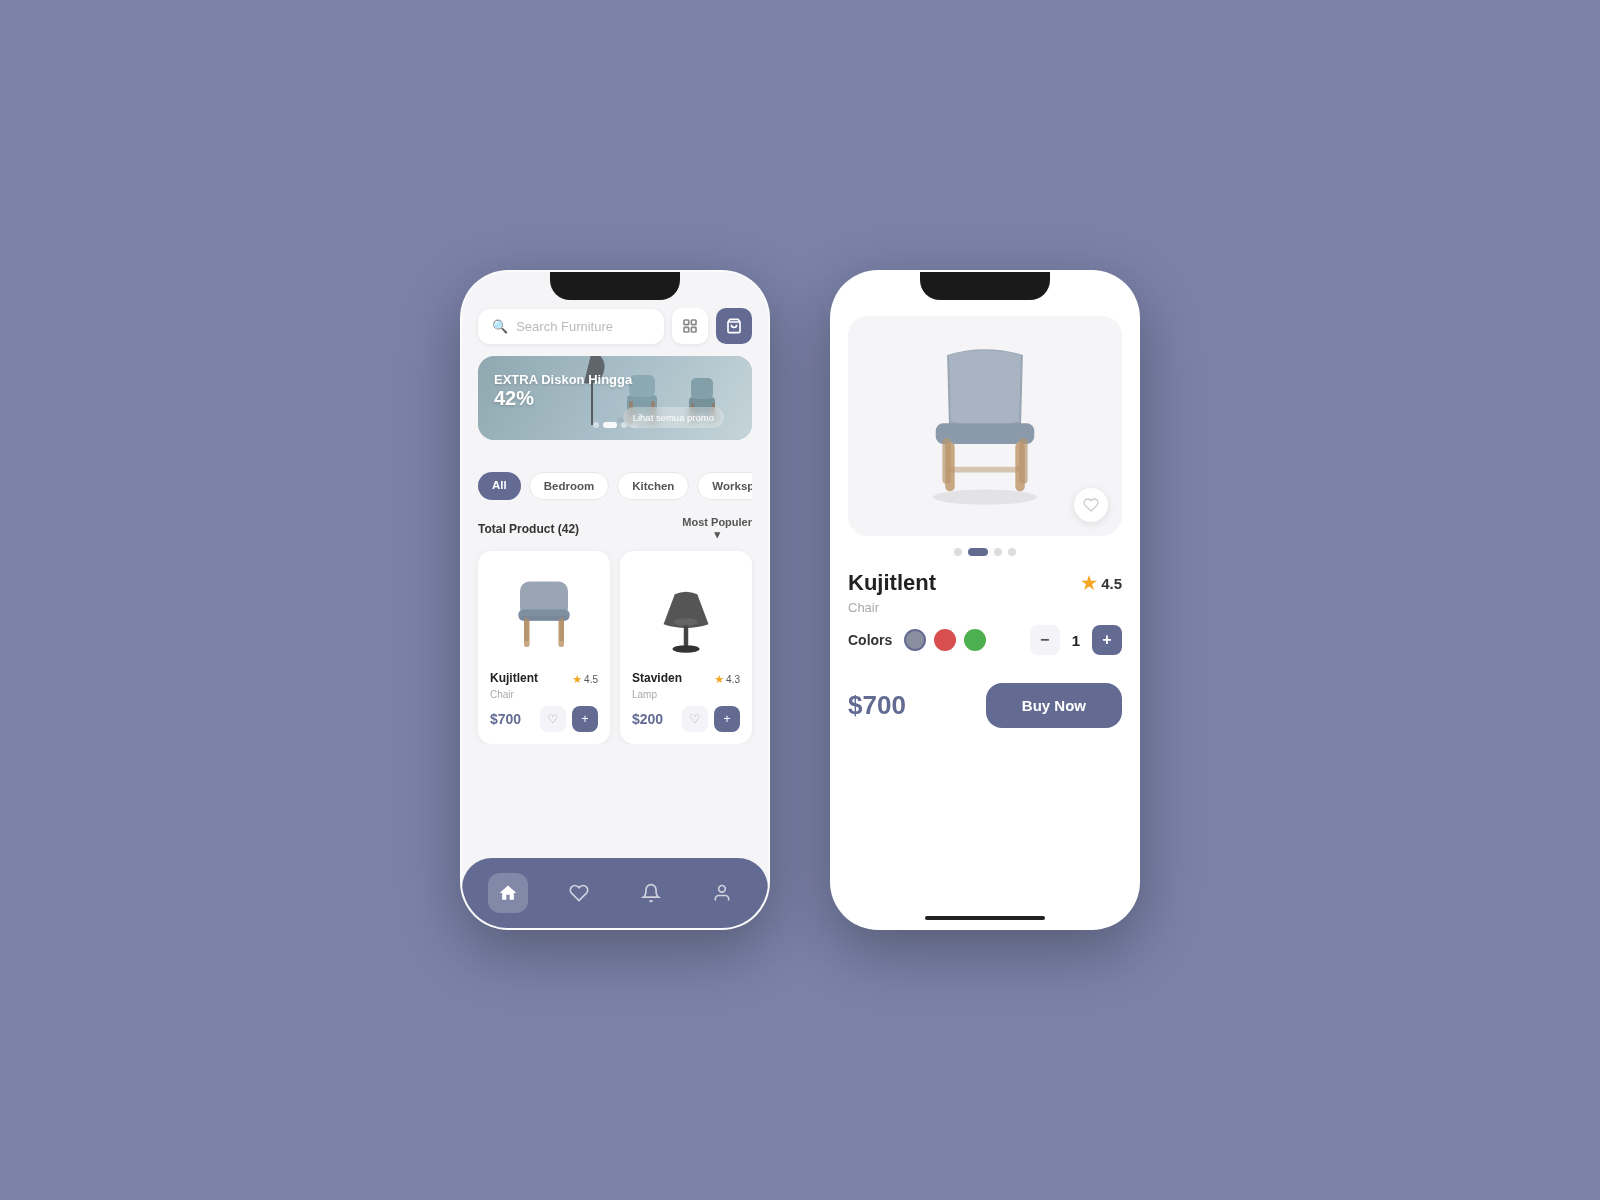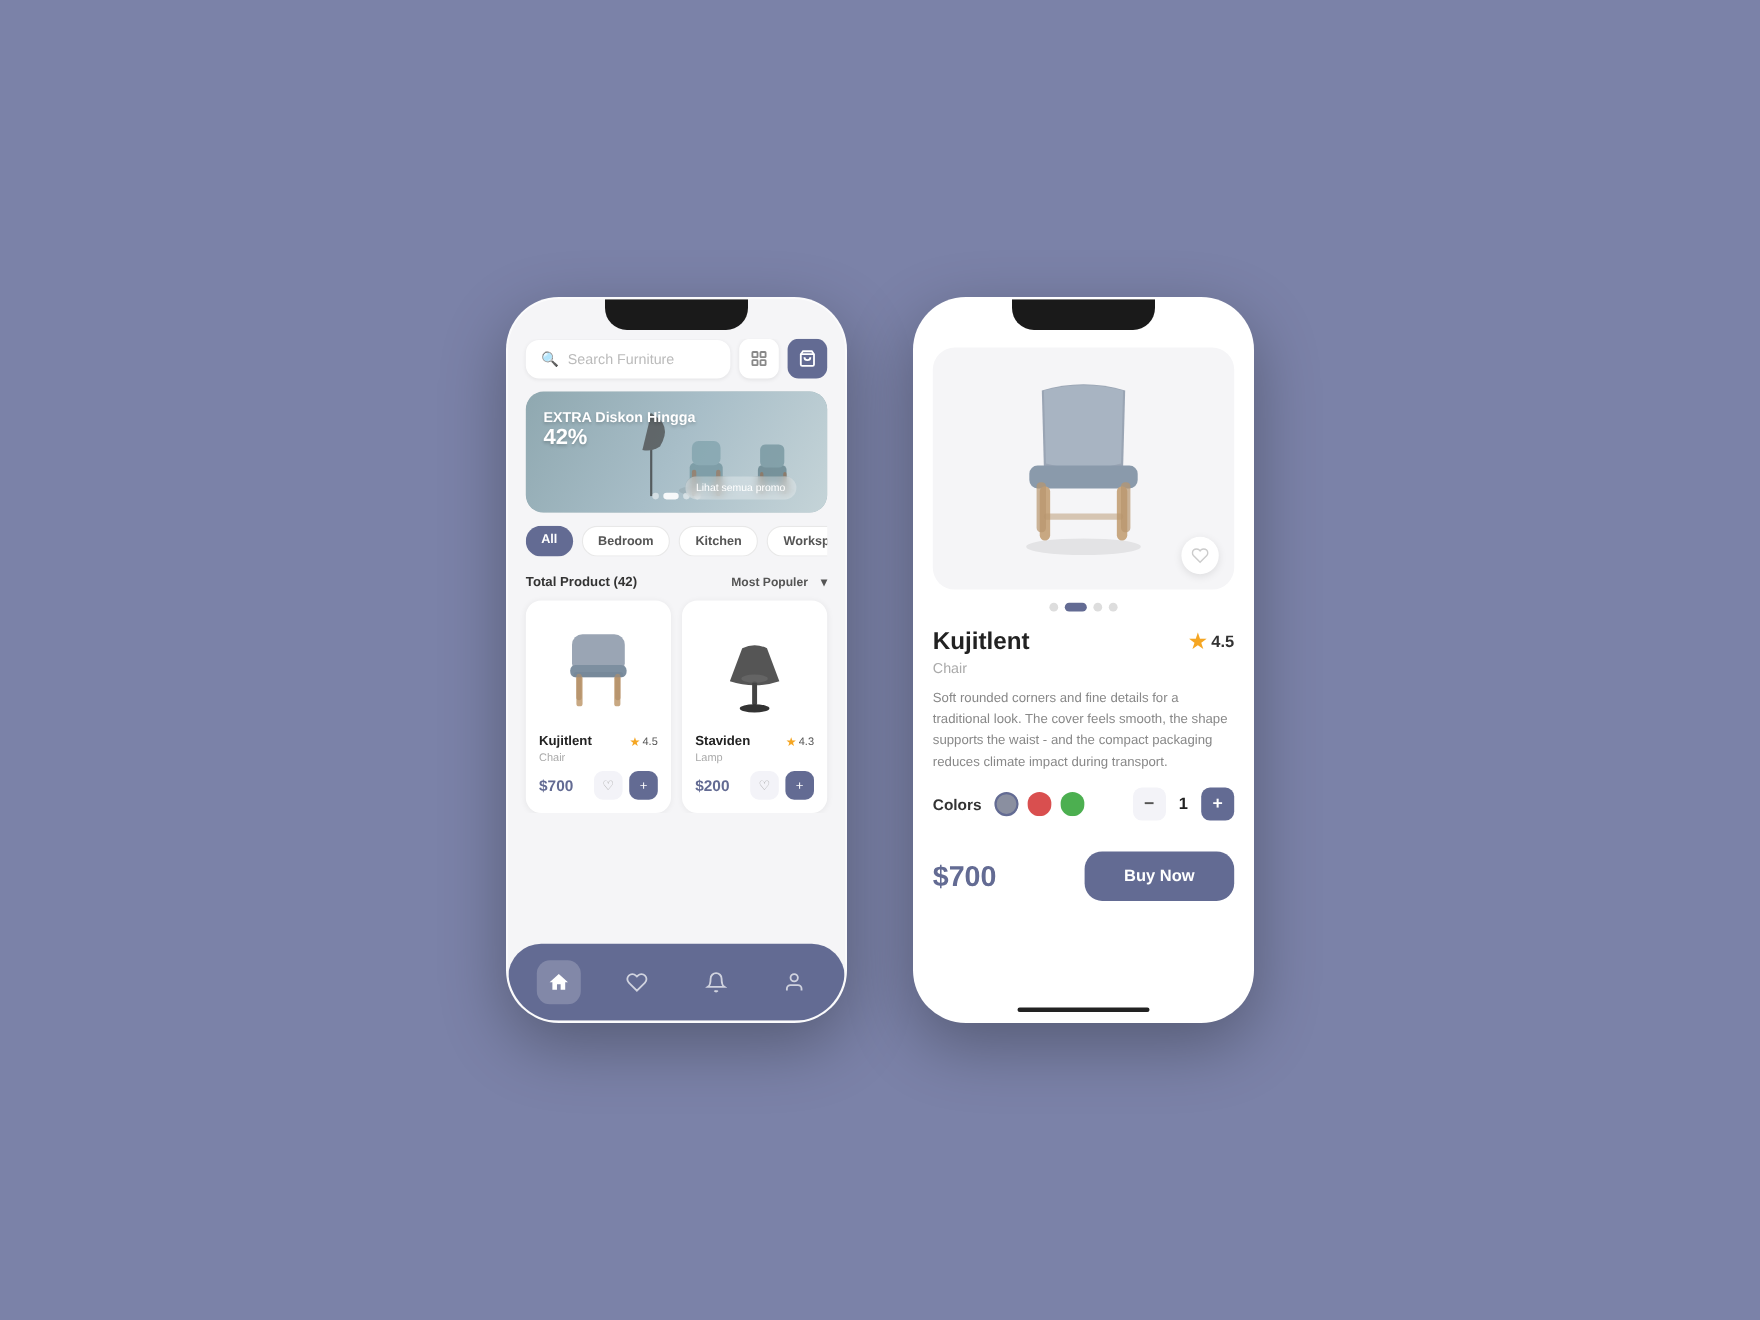--- a/index.html
+++ b/index.html
@@ -155,24 +155,24 @@
       border-radius: 10px;
       display: flex;
       align-items: center;
       justify-content: center;
       color: #fff;
       font-size: 14px;
     }
     
     .banner {
       width: 100%;
-      height: 110px;
+      height: 84px;
       background: linear-gradient(135deg, #b8c5c8 0%, #8fa9b0 50%, #a8bec3 100%);
       border-radius: 16px;
-      margin-bottom: 12px;
+      margin-bottom: 32px;
       position: relative;
       overflow: hidden;
     }
     .banner-text {
       position: absolute;
       top: 16px;
       left: 16px;
       color: #fff;
       z-index: 2;
     }
@@ -247,25 +247,26 @@
       margin-bottom: 10px;
       margin-top: 16px;
     }
     .total-product {
       font-size: 12px;
       font-weight: 600;
       color: #333;
     }
     .sort-btn {
       display: flex;
-      align-items: flex-end;
-      gap: 12px;
+      align-items: center;
+      gap: 0;
       font-size: 11px;
       color: #555;
       font-weight: 600;
+      flex-direction: column;
     }
     
     .product-grid {
       display: grid;
       grid-template-columns: 1fr 1fr;
       gap: 10px;
     }
     .product-card {
       background: #fff;
       border-radius: 14px;
@@ -804,21 +805,20 @@
 
       <div class="product-info">
         <div class="product-title-row">
           <span class="product-title">Kujitlent</span>
           <div class="product-rating-detail">
             <span class="star" style="font-size:18px;">★</span>
             <span>4.5</span>
           </div>
         </div>
         <div class="product-category">Chair</div>
-        <div class="product-description">Soft rounded corners and fine details for a traditional look. The cover feels smooth, the shape supports the waist - and the compact packaging reduces climate impact during transport.</div>
 
         <div class="colors-row">
           <div style="display:flex;align-items:center;gap:12px;">
             <span class="colors-label">Colors</span>
             <div class="color-options">
               <div class="color-swatch selected" style="background:#8a8fa0;border-color:#636b93;"></div>
               <div class="color-swatch" style="background:#d94f4f;"></div>
               <div class="color-swatch" style="background:#4caf50;"></div>
             </div>
           </div>

